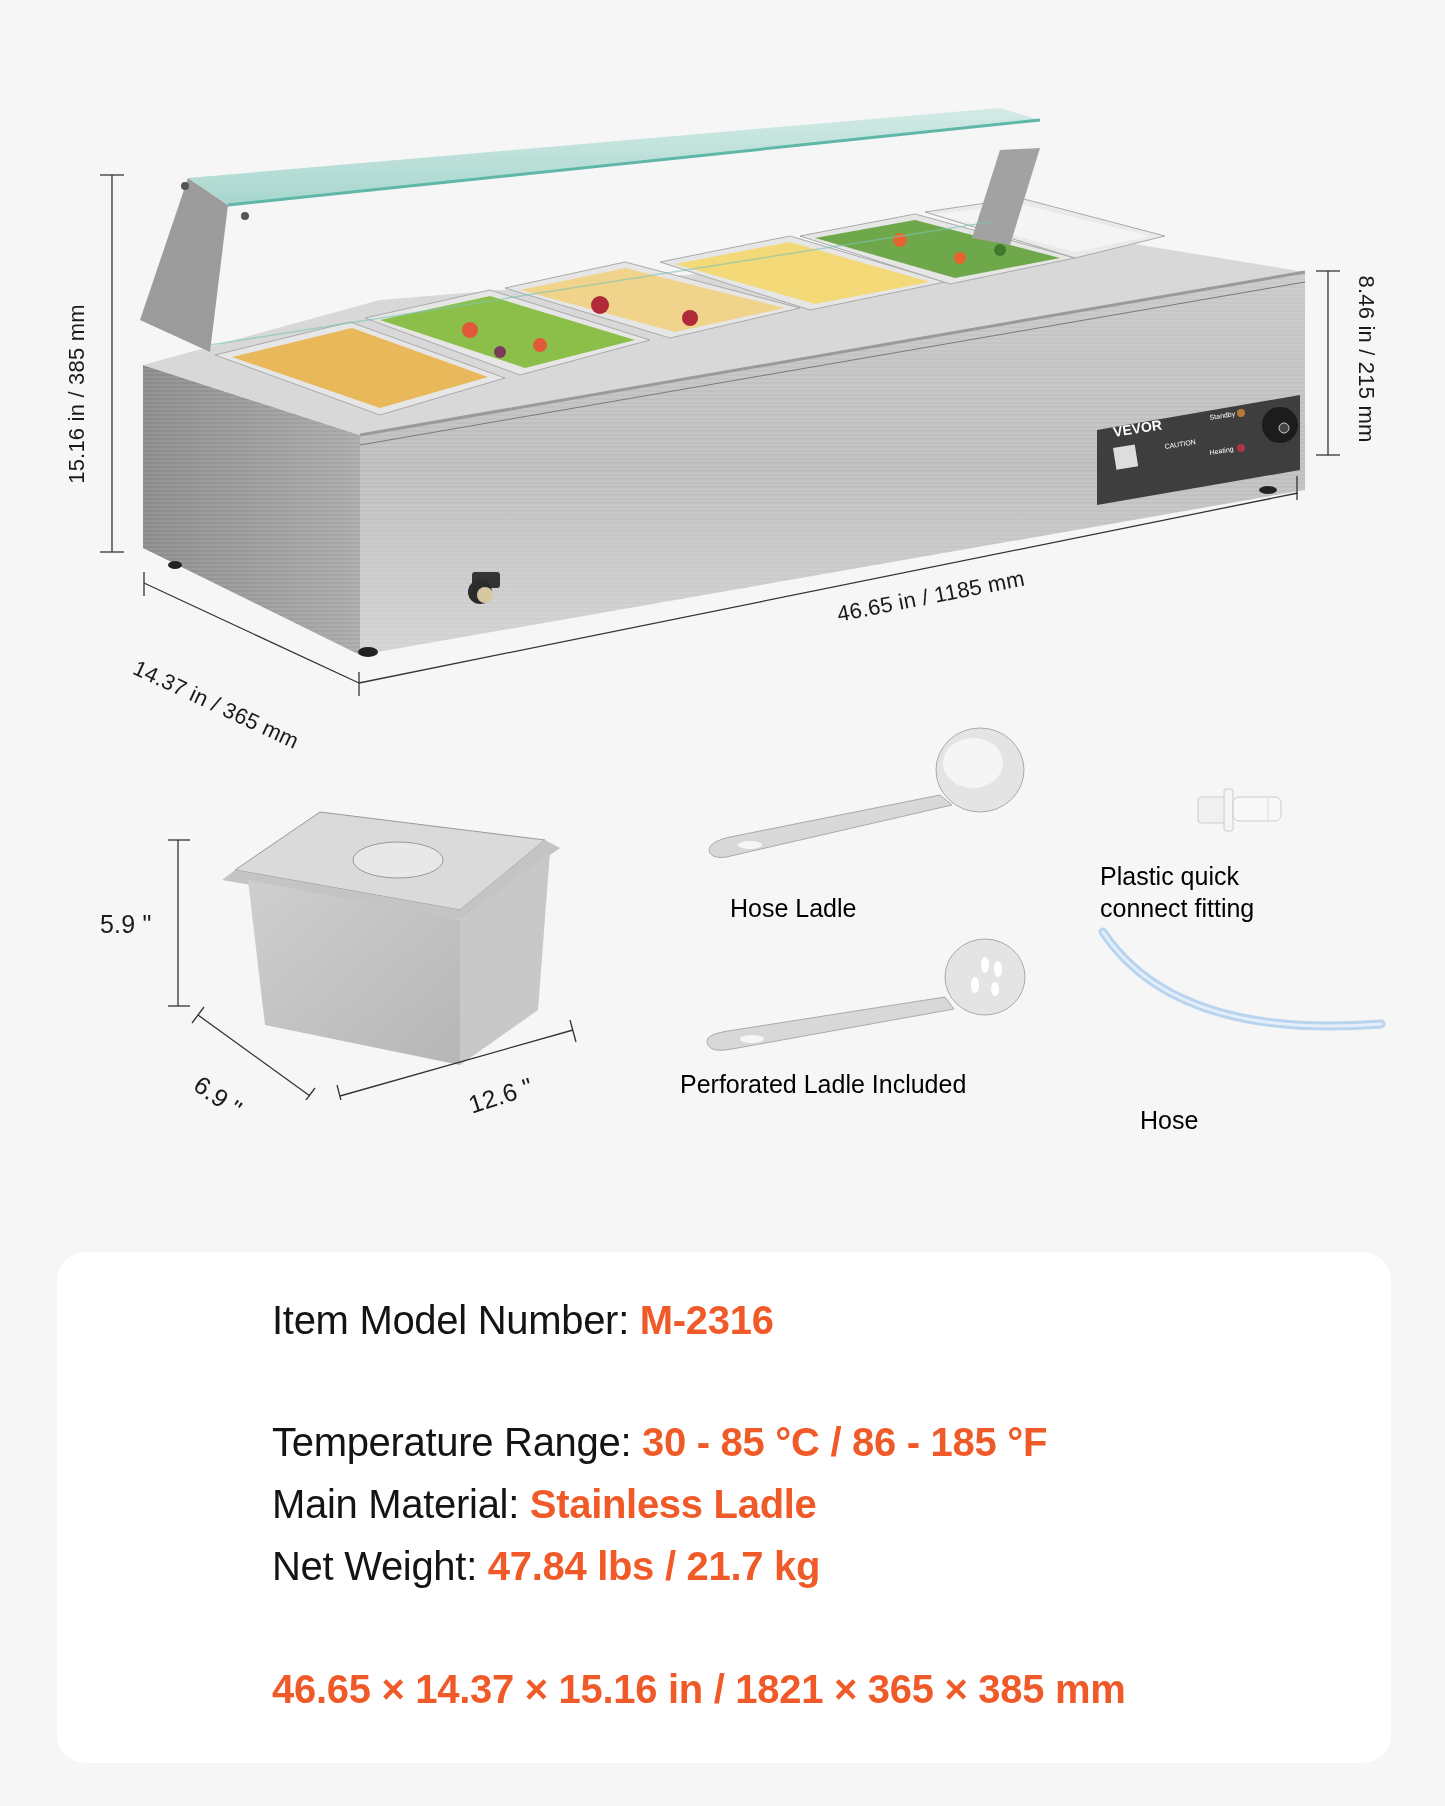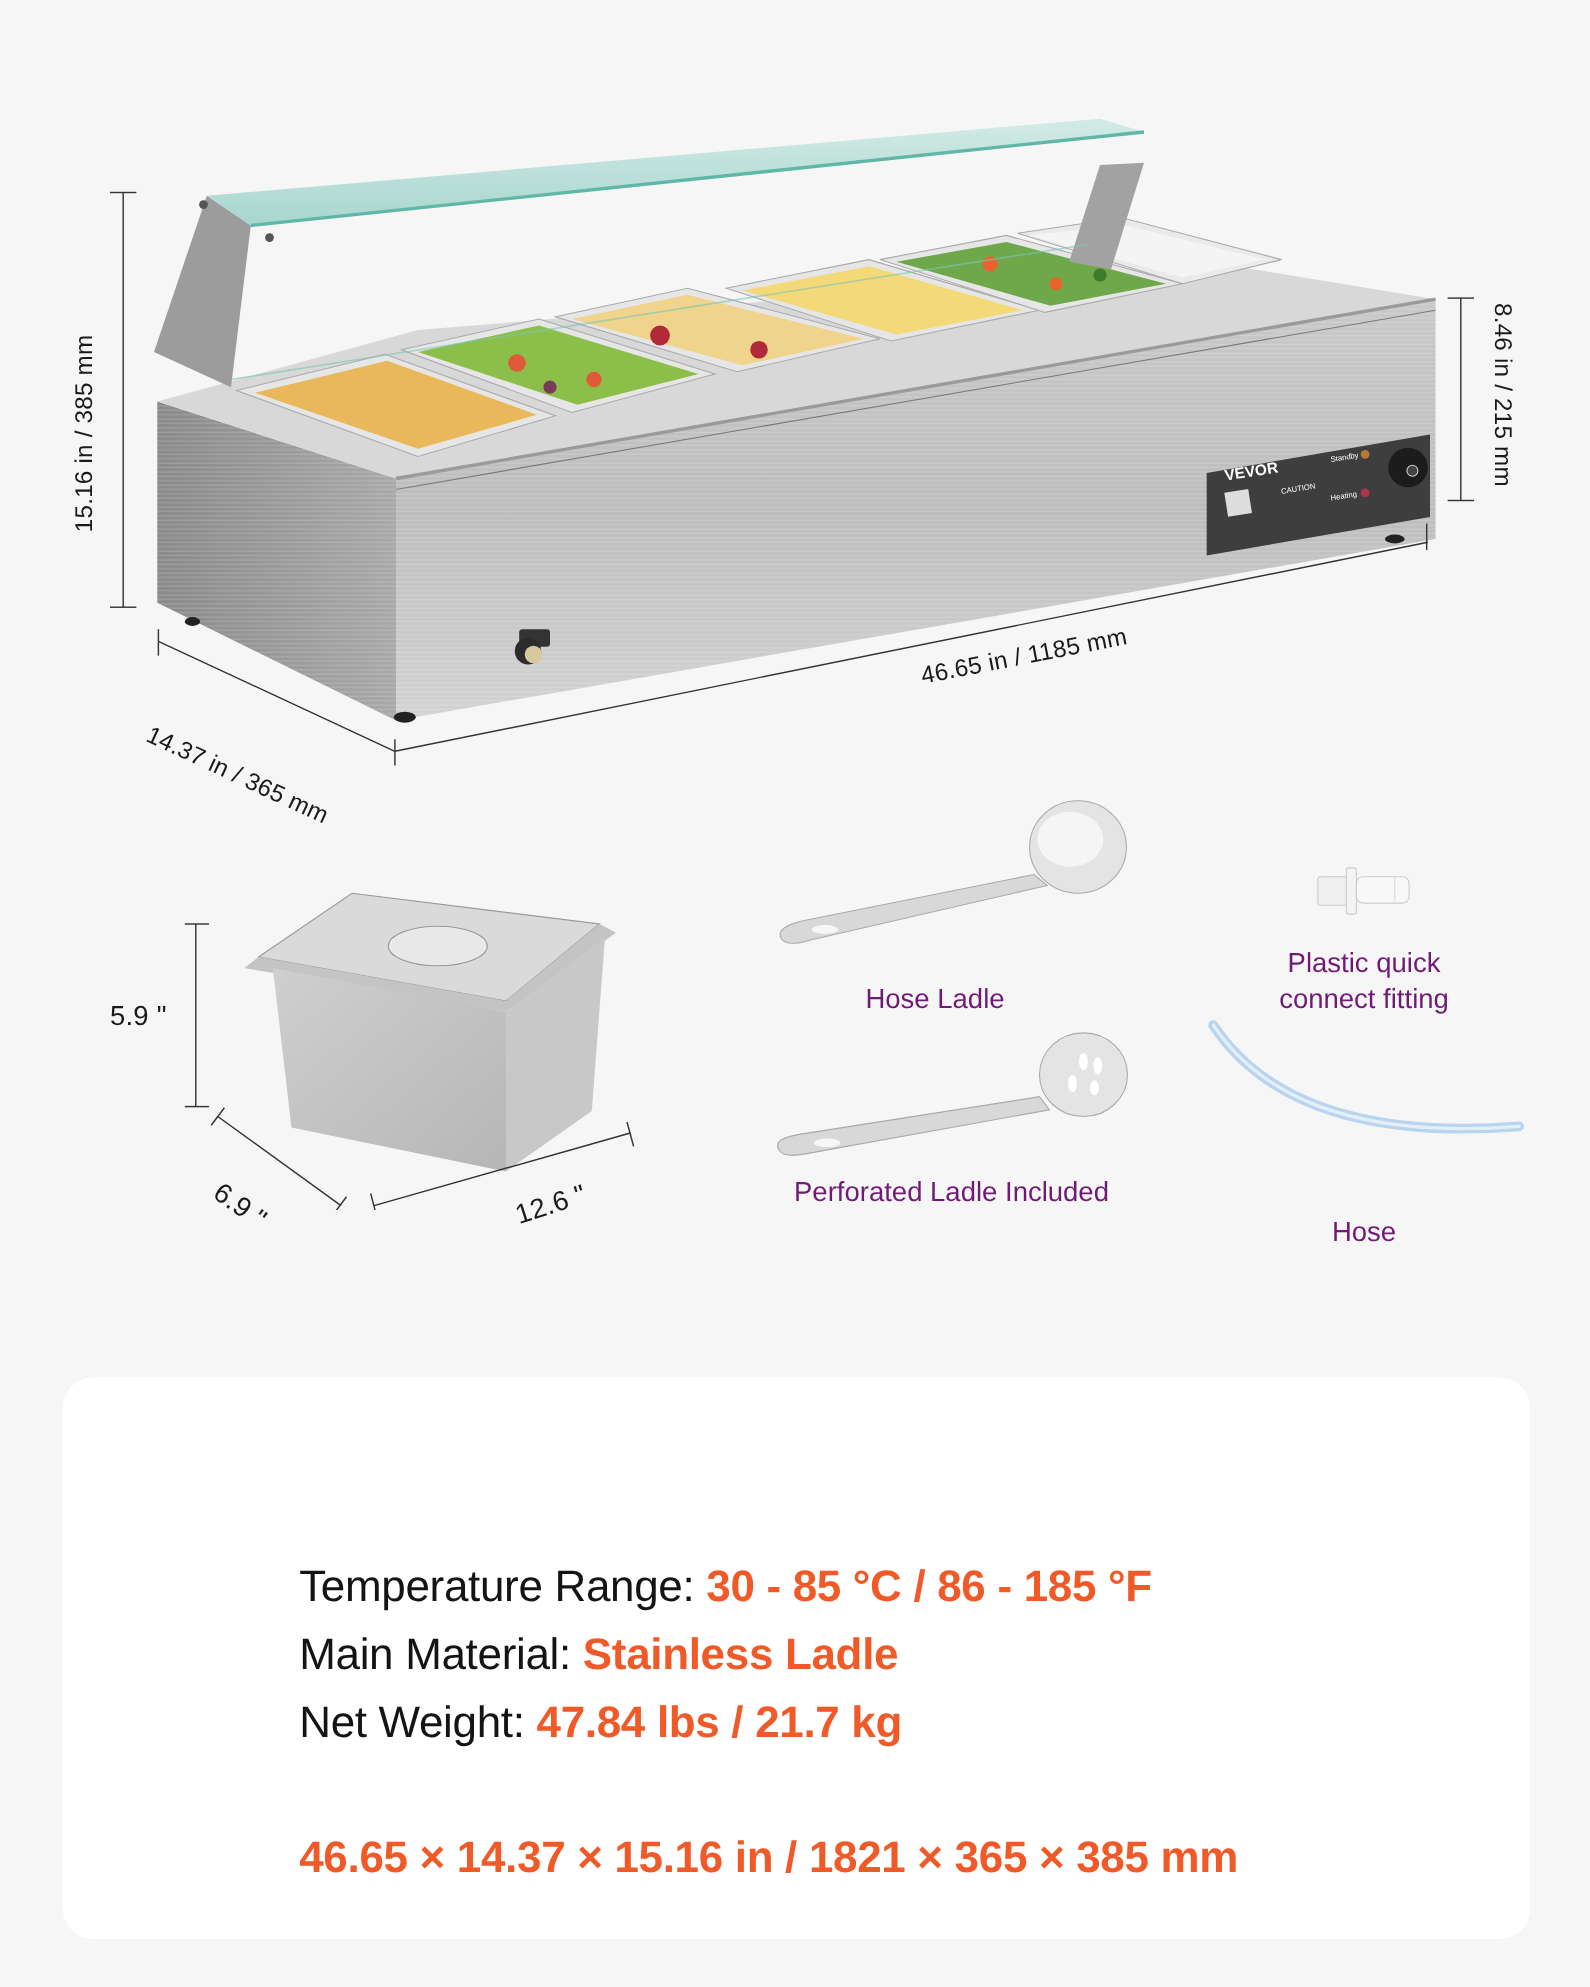--- a/index.html
+++ b/index.html
@@ -3,21 +3,21 @@
 <meta charset="utf-8">
 <style>
   html, body { margin: 0; padding: 0; }
   body {
     width: 1445px; height: 1806px; background: #f6f6f6;
     font-family: "Liberation Sans", "DejaVu Sans", sans-serif;
     position: relative; overflow: hidden; color: #111;
   }
   .abs { position: absolute; }
   .dim-text { font-size: 22px; color: #1a1a1a; white-space: nowrap; letter-spacing: 0.2px; }
-  .label { font-size: 25px; color: #701a75; text-align: center; line-height: 33px; }
+  .label { font-size: 25px; color: #000000; line-height: 33px; }
   .card {
     position: absolute; left: 57px; top: 1252px; width: 1334px; height: 511px;
     background: #ffffff; border-radius: 28px;
   }
   .spec-line { position: absolute; left: 215px; font-size: 40px; line-height: 48px; white-space: nowrap; color: #141414; letter-spacing: -0.3px; }
   .spec-line .val { color: #f05a28; font-weight: bold; }
 </style>
 </head>
 <body>
 
@@ -198,20 +198,23 @@
 
 <div class="abs" style="left:1095px;top:920px;width:300px;height:120px;">
   <svg width="300" height="120" viewBox="0 0 300 120" xmlns="http://www.w3.org/2000/svg">
     <path d="M8 12 Q80 120 286 104" fill="none" stroke="#b9d4ef" stroke-width="9" stroke-linecap="round"></path>
     <path d="M8 12 Q80 120 286 104" fill="none" stroke="#e4eff9" stroke-width="3" stroke-linecap="round"></path>
   </svg>
 </div>
 <div class="abs label" style="left:1140px;top:1068px;width:200px;margin-top:36px;">Hose</div>
 
 <div class="card">
+  <div class="spec-line" style="top:44px;">
+    <span>Item Model Number: </span><span class="val">M-2316</span>
+  </div>
   <div class="spec-line" style="top:166px;">
     <span>Temperature Range: </span><span class="val">30 - 85 °C / 86 - 185 °F</span>
   </div>
   <div class="spec-line" style="top:228px;">
     <span>Main Material: </span><span class="val">Stainless Ladle</span>
   </div>
   <div class="spec-line" style="top:290px;">
     <span>Net Weight: </span><span class="val">47.84 lbs / 21.7 kg</span>
   </div>
   <div class="spec-line" style="top:413px;">

